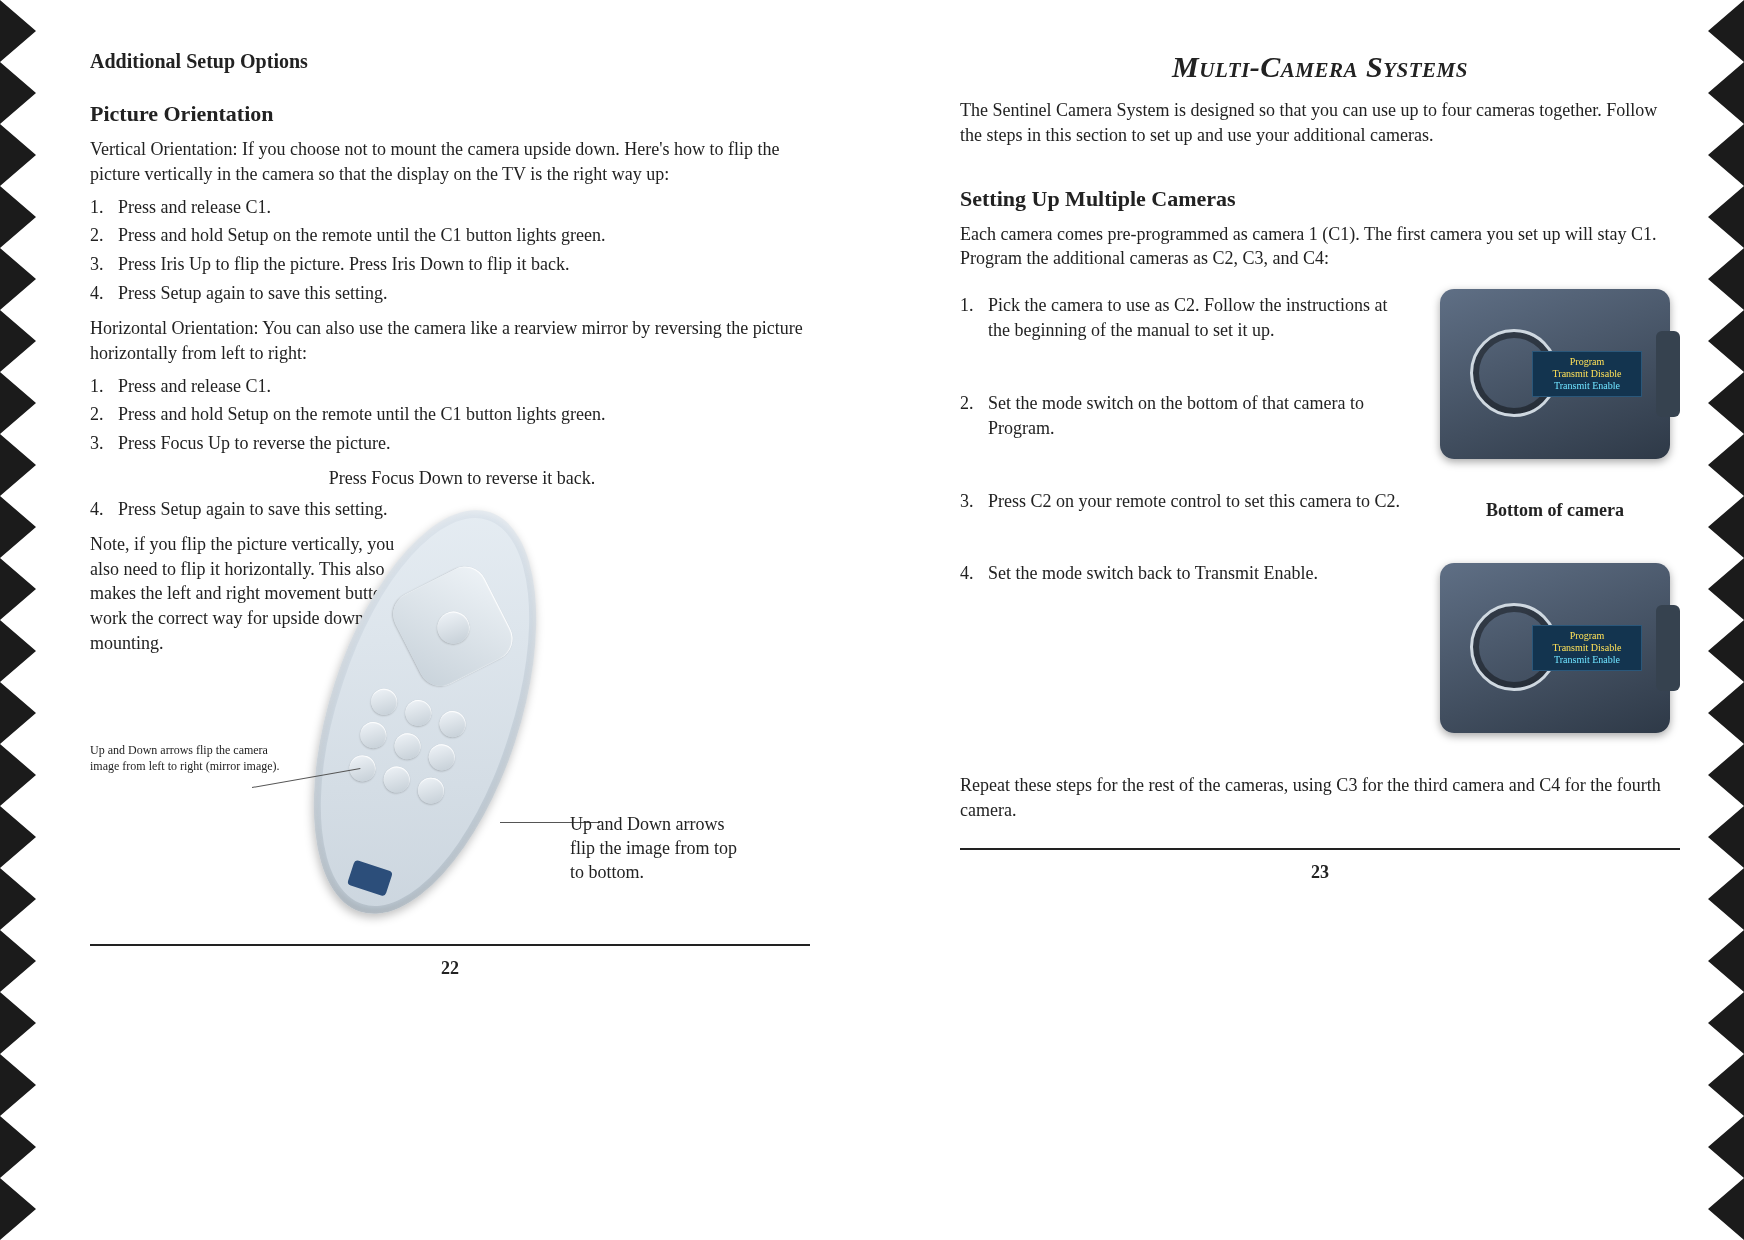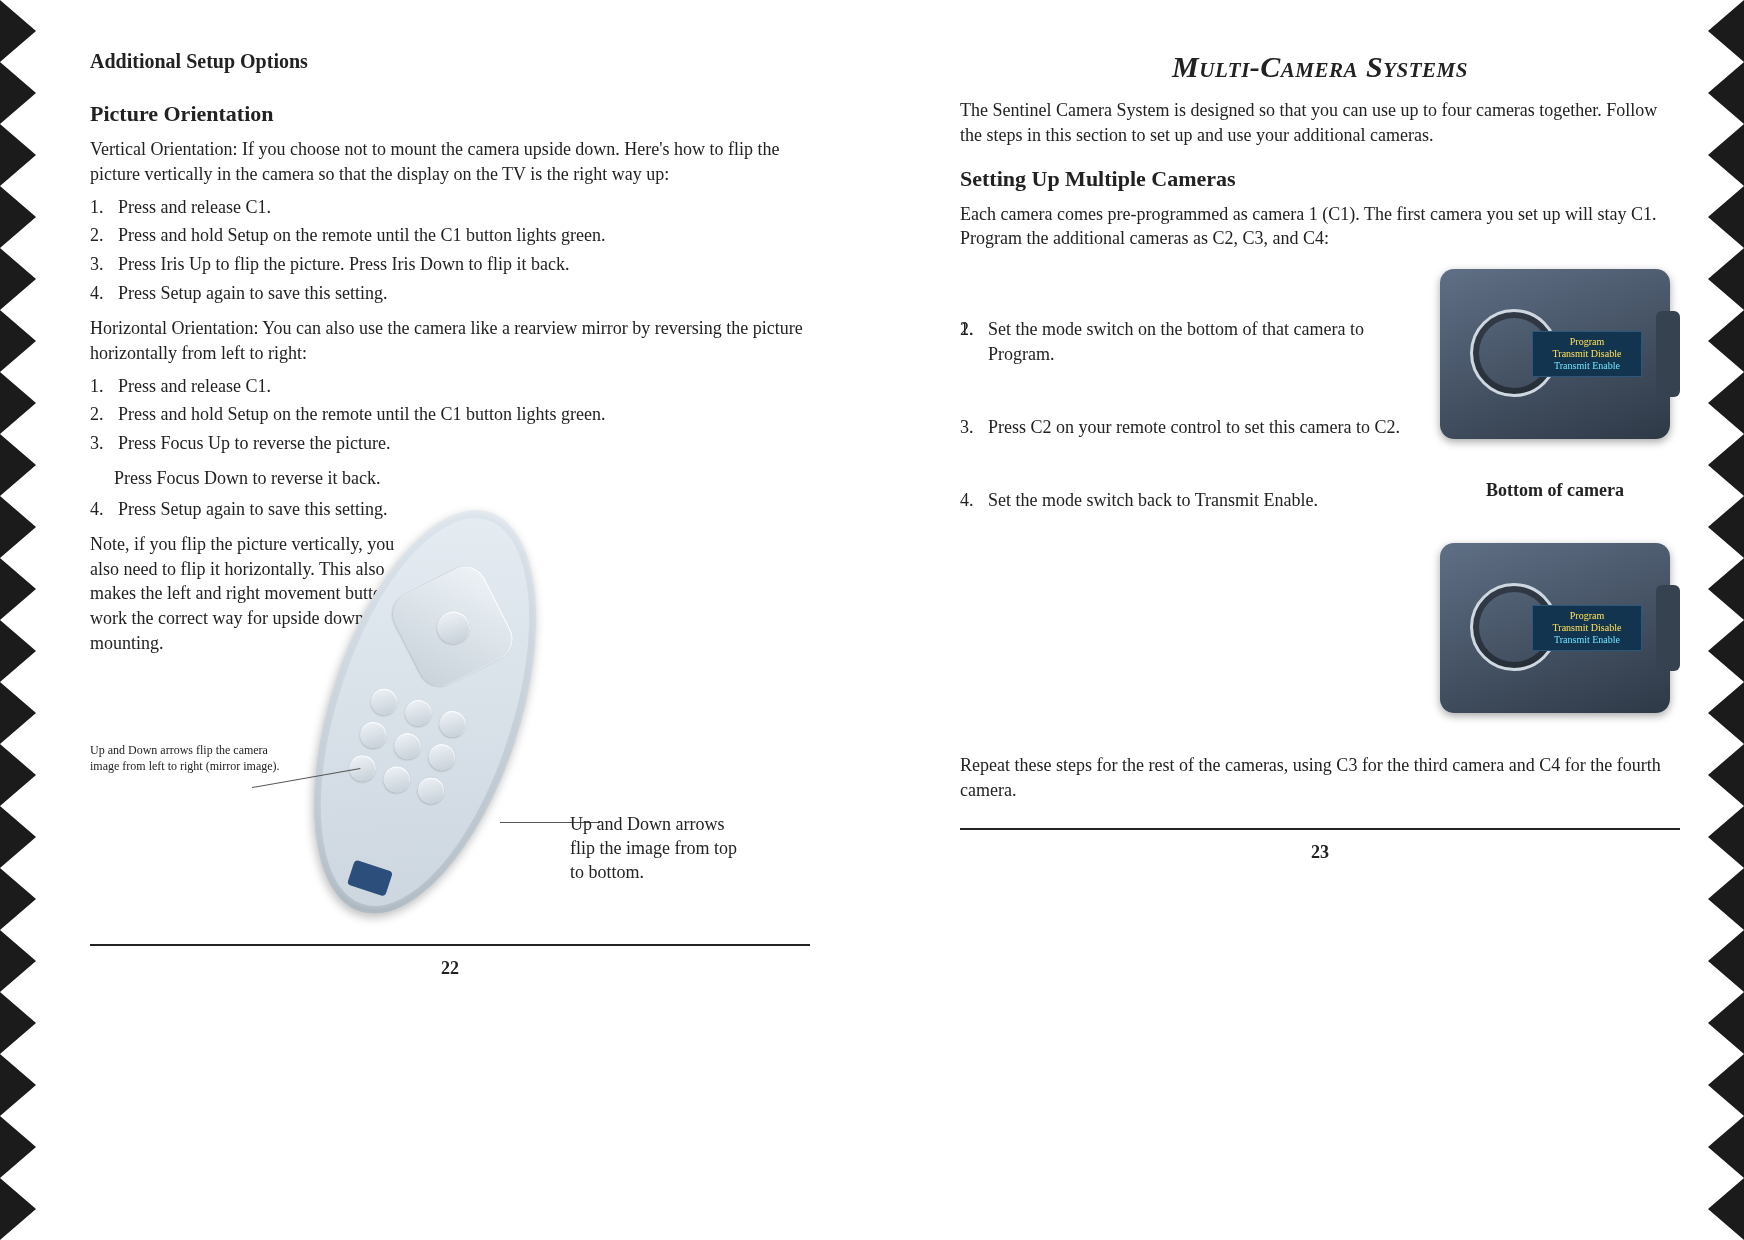--- a/index.html
+++ b/index.html
@@ -33,21 +33,21 @@
   .page-right { left: 930px; }
 
   h1.main { font-size: 20px; font-weight: bold; margin-bottom: 28px; }
   h2.sub  { font-size: 22px; font-weight: bold; margin: 10px 0 10px 0; }
   h1.center { font-variant: small-caps; font-size: 30px; font-weight: bold; text-align: center; margin-bottom: 14px; letter-spacing: .5px; font-style: italic;}
   p, li { font-size: 18px; line-height: 1.38; }
   p { margin-bottom: 8px; }
   ol { list-style: none; margin: 4px 0 10px 0; }
   ol li { margin: 4px 0; padding-left: 28px; position: relative; }
   ol li .num { position: absolute; left: 0; }
-  .indent-sub { margin-left: 24px; margin-top: 2px; margin-bottom: 6px; }
+  .indent-sub { margin-left: 24px; margin-top: 2px; margin-bottom: 6px; text-align: center; }
   .bold { font-weight: normal; }
 
   .lower-block { position: relative; height: 400px; }
   .note-col { width: 310px; }
   .caption-left { position: absolute; left: 0; top: 210px; width: 200px; font-size: 12px; line-height: 1.35;}
   .caption-right { position: absolute; right: 60px; top: 280px; width: 180px; font-size: 18px; line-height: 1.35;}
   .remote { position: absolute; left: 240px; top: -30px; transform: rotate(18deg); width: 190px; height: 420px; border-radius: 95px/210px; background: linear-gradient(145deg,#dfe7ef,#b8c4ce); box-shadow: inset 0 2px 6px rgba(255,255,255,.6), inset 0 -4px 10px rgba(0,0,0,.15), 0 4px 10px rgba(0,0,0,.25);}
   .remote-face { position:absolute; inset:8px; border-radius: 88px/200px; background: linear-gradient(160deg,#e6edf3,#cbd5de);}
   .rbtn { position:absolute; border-radius:50%; background:linear-gradient(145deg,#f2f6fa,#c2ccd4); box-shadow: inset 0 1px 1px #fff, 0 1px 2px rgba(0,0,0,.2);}
   .remote .pad { left:45px; top:70px; width:100px; height:100px; border-radius:22px; transform:rotate(45deg); background:linear-gradient(145deg,#eef3f7,#c8d2da); }
@@ -147,27 +147,27 @@
   </div>
 
   <hr class="rule">
   <div class="pagenum">22</div>
 </div>
 
 <div class="page page-right">
   <h1 class="center">Multi-Camera Systems</h1>
   <p>The Sentinel Camera System is designed so that you can use up to four cameras together. Follow the steps in this section to set up and use your additional cameras.</p>
 
-  <h2 class="sub" style="margin-top:18px">Setting Up Multiple Cameras</h2>
+  <h2 class="sub" style="margin-top:38px">Setting Up Multiple Cameras</h2>
   <p>Each camera comes pre-programmed as camera 1 (C1). The first camera you set up will stay C1. Program the additional cameras as C2, C3, and C4:</p>
 
   <div class="step-row">
     <div class="step-text">
       <ol>
-        <li><span class="num">1.</span></li>
+        <li><span class="num">1.</span><span>Pick the camera to use as C2. Follow the instructions at the beginning of the manual to set it up.</span></li>
         <li><span class="num">2.</span><span>Set the mode switch on the bottom of that camera to </span><span class="bold">Program</span>.</li>
         <li><span class="num">3.</span><span>Press C2 on your remote control to set this camera to C2.</span></li>
         <li><span class="num">4.</span><span>Set the mode switch back to </span><span class="bold">Transmit Enable.</span></li>
       </ol>
     </div>
     <div class="cam-stack">
       <div class="cam">
         <div class="cam-lens"></div>
         <div class="cam-label">
           <div class="y">Program</div>

